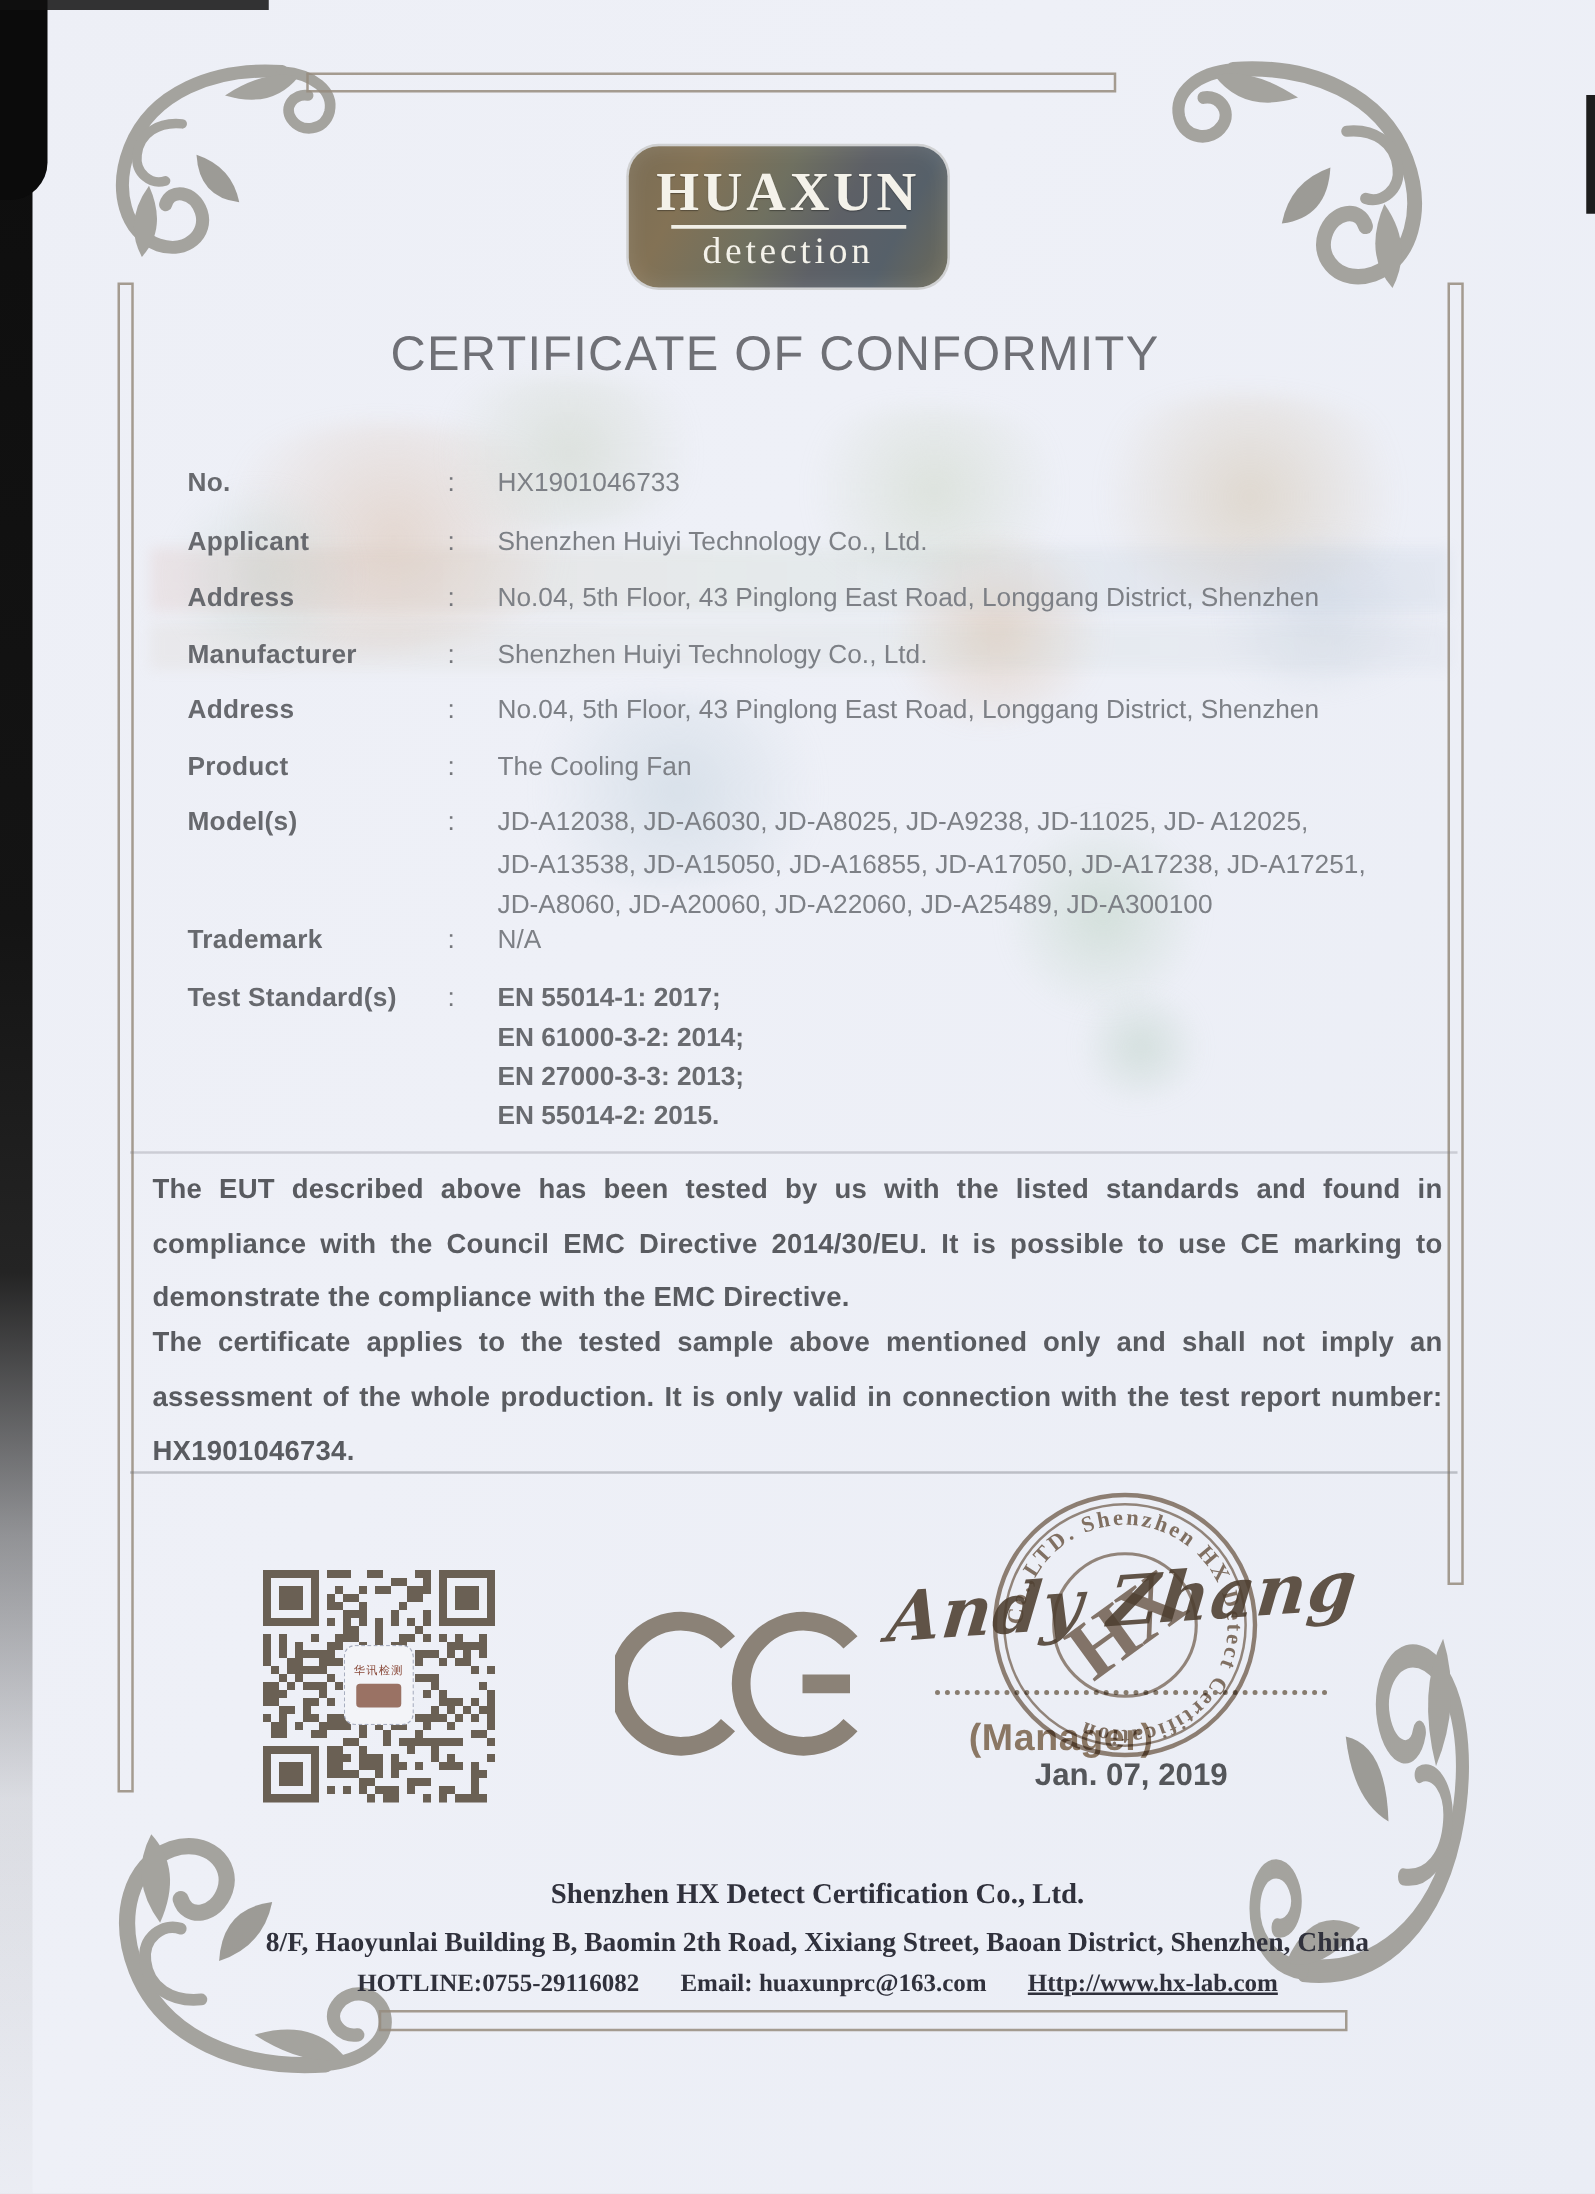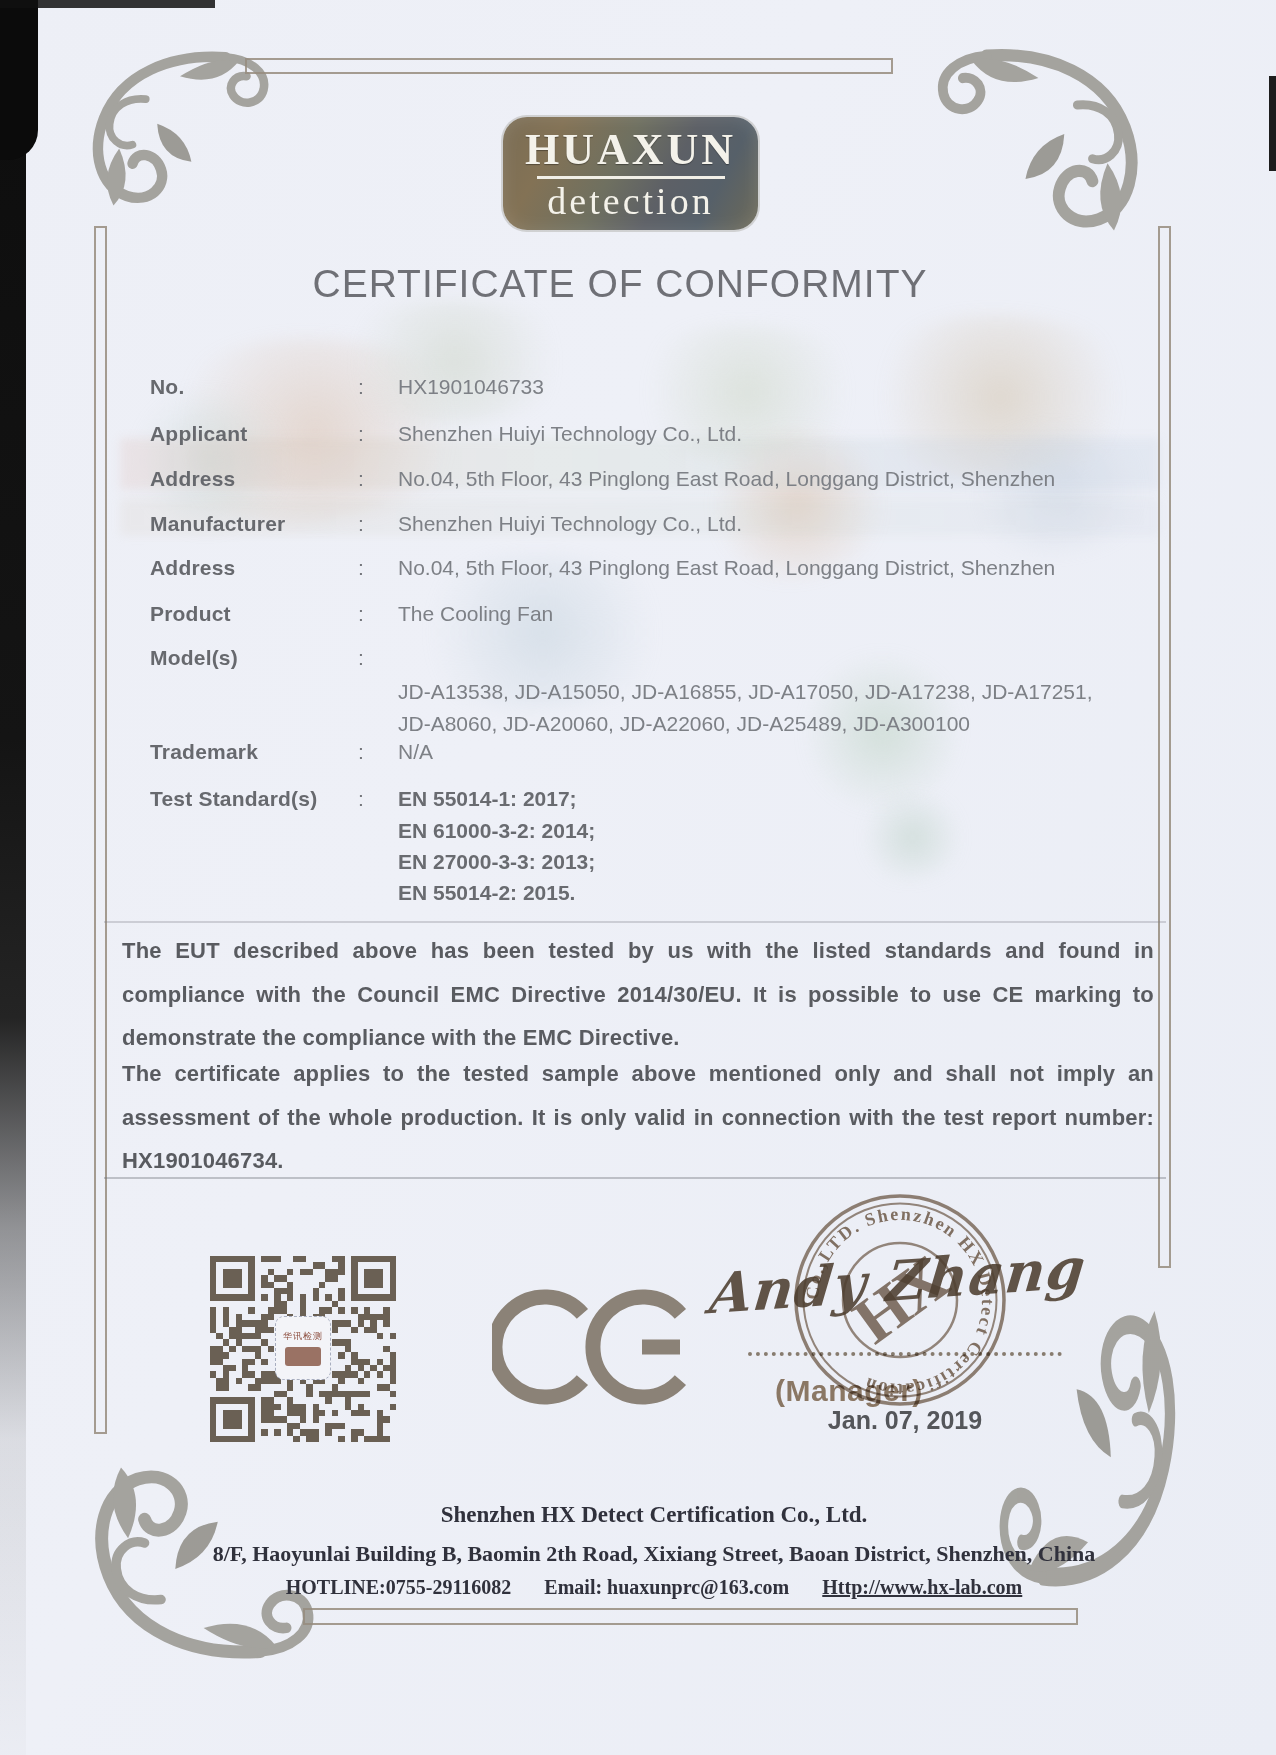--- a/index.html
+++ b/index.html
@@ -26,21 +26,21 @@
   .bar { position:absolute; border:2.5px solid rgba(150,140,126,.85); background:transparent; z-index:2; }
 
   
   .logo { left:503px; top:117px; width:255px; height:113px; border-radius:24px; z-index:3;
     background:linear-gradient(118deg,#7a6d55 0%,#837255 20%,#6f7060 44%,#5d6066 63%,#566069 80%,#6d6a58 100%);
     box-shadow:0 0 0 2px rgba(120,115,100,.25), inset 0 0 18px rgba(255,255,255,.12);
     display:flex; flex-direction:column; align-items:center; justify-content:center;
     font-family:"Liberation Serif","DejaVu Serif",serif; color:#f4f2ea; }
   .logo .brand { font-size:44px; font-weight:bold; letter-spacing:3px; line-height:1; text-shadow:0 1px 1px rgba(0,0,0,.35); }
   .logo .rule  { width:188px; height:3px; background:#f1efe7; margin:4px 0 3px; }
-  .logo .sub   { font-size:38px; letter-spacing:3px; line-height:1; }
+  .logo .sub   { font-size:30px; letter-spacing:3px; line-height:1; }
 
   
   .title { left:0; top:262px; width:1240px; text-align:center; z-index:3;
     font-size:39px; font-weight:400; letter-spacing:1px; color:#6f7076; }
 
   
   .frow { position:absolute; left:0; width:1276px; height:30px; z-index:3; font-size:21px; color:#7d8086;padding-left:12px; }
   .flabel { position:absolute; left:150px; font-weight:bold; color:#67696e; letter-spacing:.2px; white-space:nowrap; }
   .fcolon { position:absolute; left:358px; color:#74767b; }
   .fval   { position:absolute; left:398px; white-space:nowrap; }
@@ -157,20 +157,21 @@
     <span class="fval">No.04, 5th Floor, 43 Pinglong East Road, Longgang District, Shenzhen</span>
   </div>
   <div class="frow" style="top:602px">
     <span class="flabel">Product</span>
     <span class="fcolon">:</span>
     <span class="fval">The Cooling Fan</span>
   </div>
   <div class="frow" style="top:646px">
     <span class="flabel">Model(s)</span>
     <span class="fcolon">:</span>
+    <span class="fval">JD-A12038, JD-A6030, JD-A8025, JD-A9238, JD-11025, JD- A12025,</span>
   </div>
   <div class="frow" style="top:680px">
     <span class="fval">JD-A13538, JD-A15050, JD-A16855, JD-A17050, JD-A17238, JD-A17251,</span>
   </div>
   <div class="frow" style="top:712px">
     <span class="fval">JD-A8060, JD-A20060, JD-A22060, JD-A25489, JD-A300100</span>
   </div>
   <div class="frow" style="top:740px">
     <span class="flabel">Trademark</span>
     <span class="fcolon">:</span>

